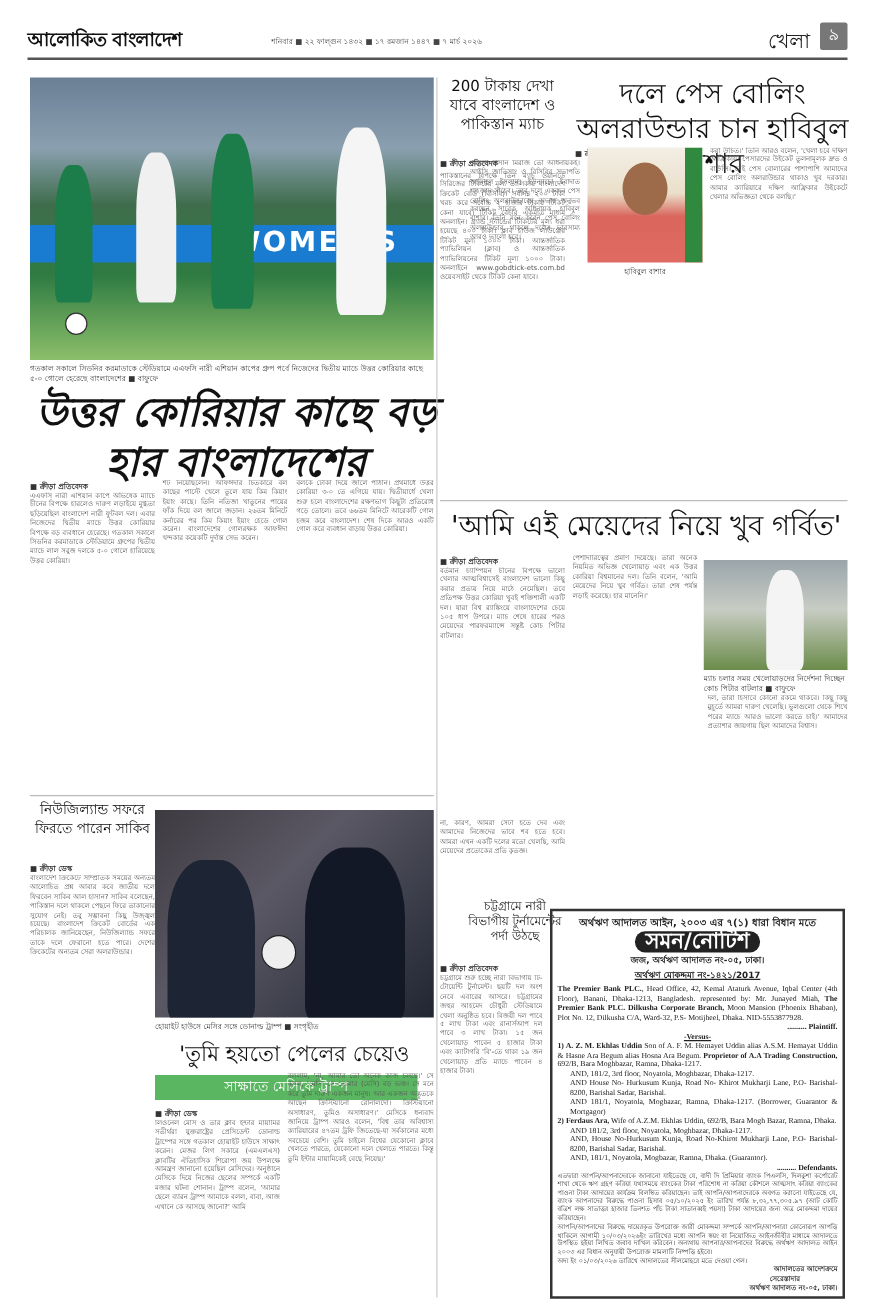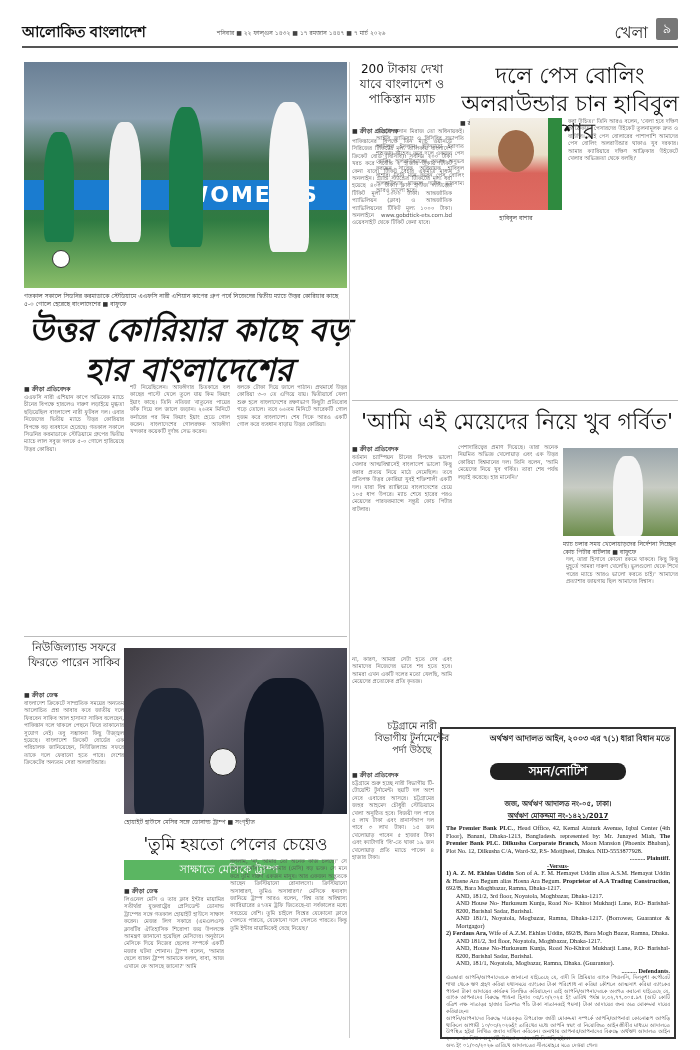--- a/index.html
+++ b/index.html
@@ -20,22 +20,22 @@
   .headline-m { font-size: 12px; text-align: center; line-height: 15px; color: #111; }
   .byline { font-size: 6px; font-weight: bold; color: #333; }
   .body-text { font-size: 5.5px; line-height: 7.4px; color: #555; text-align: justify; }
   .col-rule { border-left: 1px solid #ccc; }
   .ph-habibul { left: 470px; top: 118px; width: 92px; height: 92px; background: linear-gradient(180deg,#f3efe6 0%,#eadfc9 40%,#d9655c 60%,#e06b62 100%); }
   .ph-habibul .face { position:absolute; left:28px; top:12px; width:36px; height:42px; border-radius:50%; background:#9e6b4a; }
   .ph-habibul .bg { position:absolute; right:0; top:0; width:14px; height:92px; background:#2f8a3f; }
   .ph-coach { left: 563px; top: 448px; width: 115px; height: 88px; background: linear-gradient(180deg,#9aa5ab 0%,#c8ccc4 45%,#6b8c4a 100%); }
   .ph-trump { left: 24px; top: 648px; width: 323px; height: 166px; background: linear-gradient(135deg,#3d3a40 0%,#5b5865 40%,#202632 100%); }
   .summons { left: 440px; top: 727px; width: 236px; height: 312px; border: 2px solid #333; padding: 3px 4px; }
-  .summons .title1 { font-size: 8px; text-align: right; font-weight: bold; color:#222;font-family:Liberation Serif, serif; }
-  .summons .title2 { width: 136px; margin: 18px auto; background: #222; color: #fff; text-align: center; font-size: 12px; font-weight: bold; border-radius: 8px; line-height: 17px; }
+  .summons .title1 { font-size: 8px; text-align: center; font-weight: bold; color:#222; }
+  .summons .title2 { width: 100px; margin: 0 auto; background: #222; color: #fff; text-align: center; font-size: 17px; font-weight: bold; border-radius: 8px; line-height: 17px; }
   .summons .court { font-size: 7px; text-align: center; font-weight: bold; }
   .summons .case { font-size: 7px; text-align: center; font-weight: bold; text-decoration: underline; }
   .legal { font-family: "Liberation Serif", serif; font-size: 6.2px; line-height: 7.5px; color: #222; text-align: justify; }
   .legal b { font-weight: bold; }
   .legal .center { text-align: center; font-weight: bold; text-decoration: underline; }
   .legal .right { text-align: right; font-weight: bold; }
   .legal .indent { padding-left: 10px; }
   .green-bar { left: 124px; top: 860px; width: 210px; height: 20px; background: #5bb662; color: #fff; font-size: 11px; text-align: center; line-height: 20px; }
   .divider-h { border-top: 1px solid #bbb; }
 </style>

